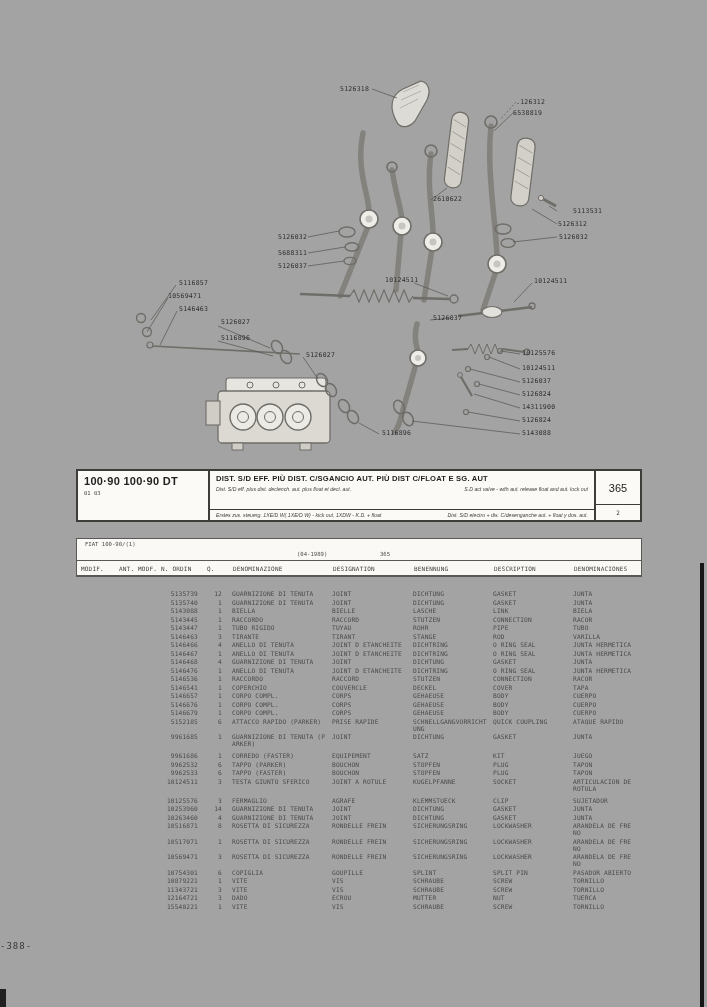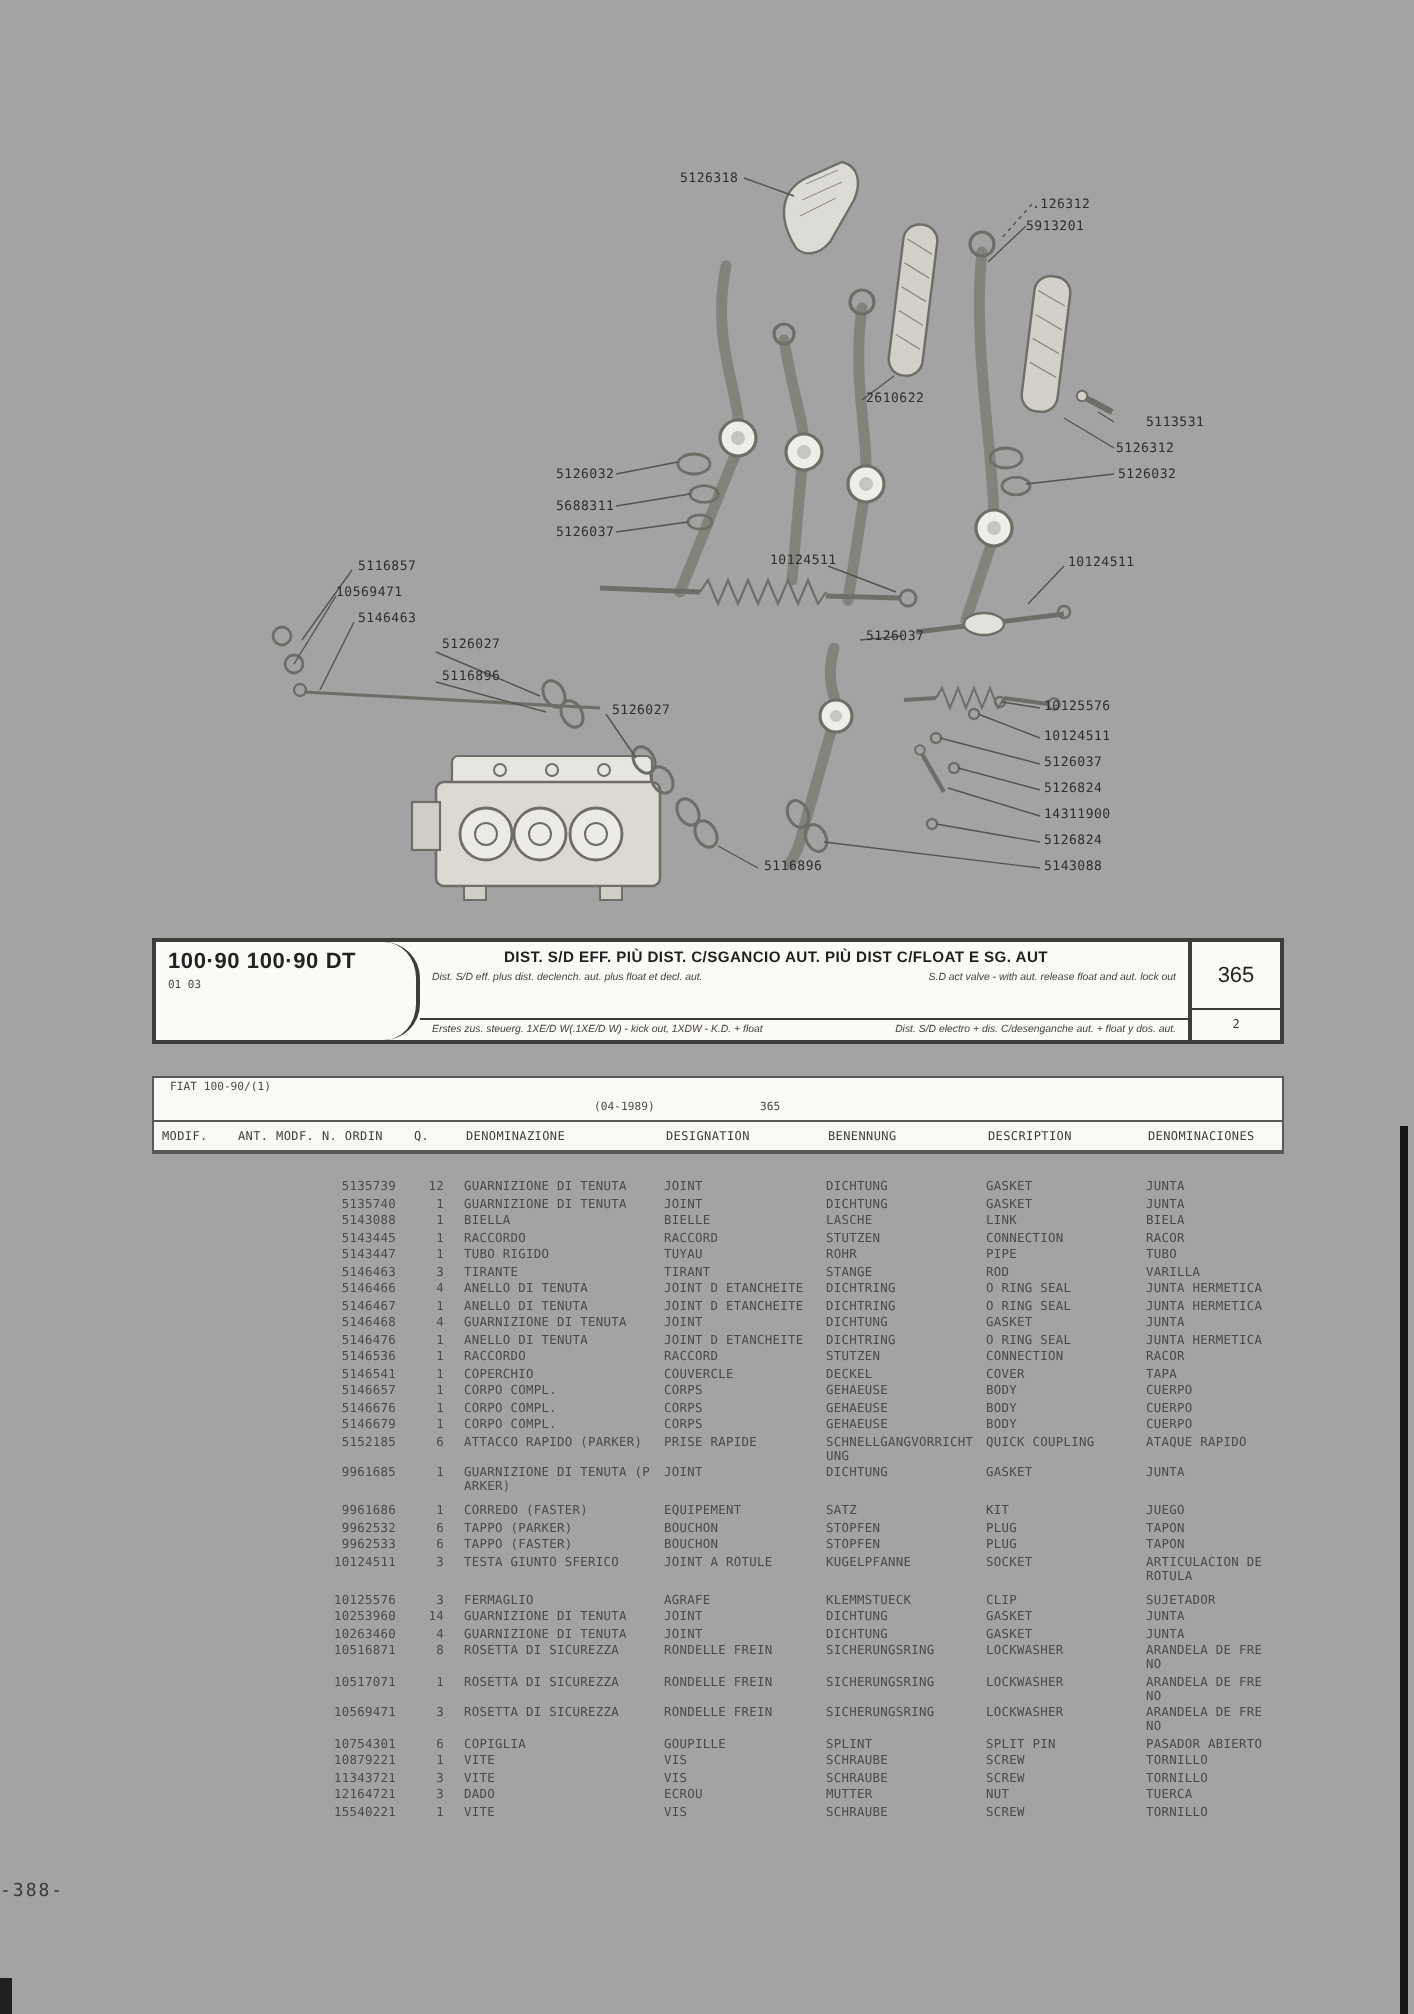--- a/index.html
+++ b/index.html
@@ -8,26 +8,26 @@
   .page { position:relative; width:707px; height:1007px; background:#a3a3a3; overflow:hidden; color:#3c3c3c; }
 
   
   .diagram { position:absolute; left:0; top:0; width:707px; height:465px; }
   .diagram svg { position:absolute; left:0; top:0; }
   .plabel { position:absolute; font-size:6.5px; letter-spacing:.25px; color:#2f2f2f; white-space:nowrap; }
 
   
   .hband { position:absolute; left:76px; top:469px; width:566px; height:53px;
            border:2px solid #3e3c38; background:#fbfaf7; display:flex; }
-  .hband .modelcell { width:132px; border-right:2px solid #3e3c38; padding:4px 6px 0 6px;border-radius:18px; }
+  .hband .modelcell { width:132px; border-right:2px solid #3e3c38; padding:4px 6px 0 6px; }
   .model-name { font-family:"Liberation Sans", sans-serif; font-weight:bold; font-size:11px; letter-spacing:.3px; color:#222; }
   .model-code { font-size:5.5px; margin-top:3px; color:#444; }
   .hband .midcell { flex:1; display:flex; flex-direction:column; }
   .mid-top { flex:1; padding:3px 6px 1px 6px; }
-  .htitle { font-family:"Liberation Sans", sans-serif; font-weight:bold; font-size:7.6px; letter-spacing:.2px; color:#1e1e1e;margin-left:36px; }
+  .htitle { font-family:"Liberation Sans", sans-serif; font-weight:bold; font-size:7.6px; letter-spacing:.2px; color:#1e1e1e; }
   .hsubrow { display:flex; justify-content:space-between; margin-top:3px; font-family:"Liberation Sans", sans-serif; font-style:italic; font-size:5.2px; color:#45433f; }
   .mid-bottom { border-top:1.5px solid #3e3c38; padding:2px 6px; display:flex; justify-content:space-between;
                 font-family:"Liberation Sans", sans-serif; font-style:italic; font-size:5.2px; color:#45433f; }
   .hband .pagecell { width:46px; border-left:2px solid #3e3c38; display:flex; flex-direction:column; }
   .pageno-big { flex:1; display:flex; align-items:center; justify-content:center;
                 font-family:"Liberation Sans", sans-serif; font-size:11px; color:#222; }
   .sheetno { height:16px; border-top:1.5px solid #3e3c38; display:flex; align-items:center; justify-content:center;
              font-size:6px; color:#333; }
 
   
@@ -205,21 +205,21 @@
           <line x1="379" y1="434" x2="359" y2="423"></line>
         </g>
       </g>
     </svg>
     <div>
 
         <div class="plabel" style="left: 340px; top: 85px;">5126318</div>
 
         <div class="plabel" style="left: 516px; top: 98px;">.126312</div>
 
-        <div class="plabel" style="left: 513px; top: 109px;">5913201</div>
+        <div class="plabel" style="left: 513px; top: 109px;">6538819</div>
 
         <div class="plabel" style="left: 433px; top: 195px;">2610622</div>
 
         <div class="plabel" style="left: 559px; top: 207px; margin-left: 14px;">5113531</div>
 
         <div class="plabel" style="left: 558px; top: 220px;">5126312</div>
 
         <div class="plabel" style="left: 559px; top: 233px;">5126032</div>
 
         <div class="plabel" style="left: 278px; top: 233px;">5126032</div>

